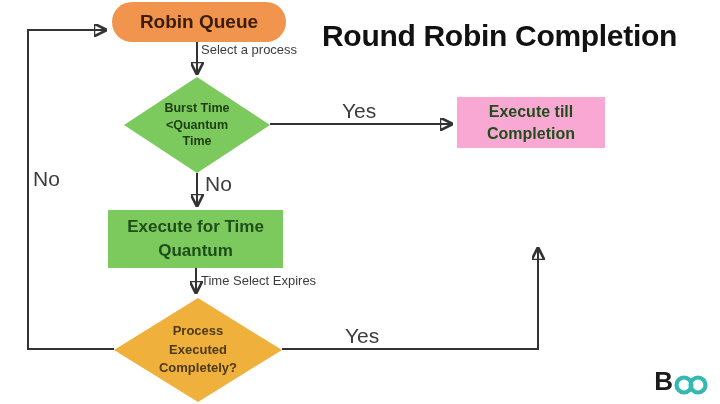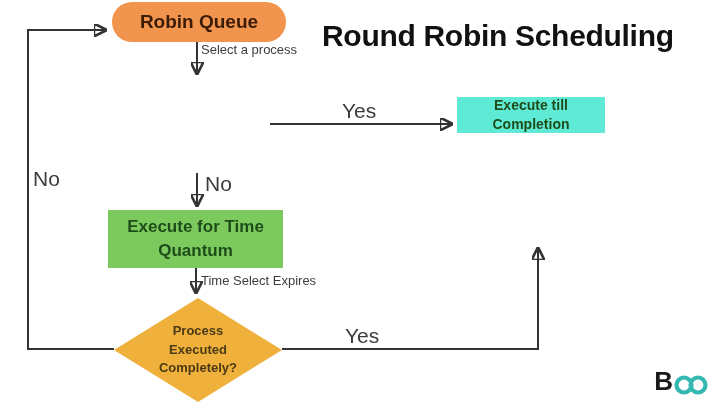--- a/index.html
+++ b/index.html
@@ -14,22 +14,22 @@
   .node .lbl { display:inline-block; }
 
   #ready-queue { left:112px; top:2px; width:174px; height:40px;
     background:#f0944e; border-radius:21px; font-size:19px; color:#3a1c07; }
 
   #decision1 { left:124px; top:77px; width:146px; height:96px;
     background:#7cc95d; clip-path:polygon(50% 0,100% 50%,50% 100%,0 50%);
     font-size:12.5px; line-height:1.35; color:#1e3d14; }
   #decision1 .lbl { width:84px; }
 
-  #exec-completion { left:457px; top:97px; width:148px; height:36px;
-    background:#5eead4; font-size:14px; line-height:1.35; color:#1f4d19; }
+  #exec-completion { left:457px; top:97px; width:148px; height:51px;
+    background:#f9a8d4; font-size:16px; line-height:1.35; color:#1f4d19; }
   #exec-completion .lbl { width:100px; }
 
   #exec-quantum { left:108px; top:210px; width:175px; height:58px;
     background:#7cc95d; font-size:17px; line-height:1.4; color:#1f4d19; }
   #exec-quantum .lbl { width:160px; }
 
   #decision2 { left:114px; top:298px; width:168px; height:104px;
     background:#f0b03c; clip-path:polygon(50% 0,100% 50%,50% 100%,0 50%);
     font-size:13px; line-height:1.45; color:#4b3a16; }
   #decision2 .lbl { width:90px; }
@@ -63,26 +63,29 @@
       </marker>
     </defs>
     <path d="M197,42 V73" marker-end="url(#arrow)"></path>
     <path d="M270,124 H451" marker-end="url(#arrow)"></path>
     <path d="M197,173 V205" marker-end="url(#arrow)"></path>
     <path d="M196,268 V292" marker-end="url(#arrow)"></path>
     <path d="M282,349 H538 V249" marker-end="url(#arrow)"></path>
     <path d="M114,349 H28 V30 H105" marker-end="url(#arrow)"></path>
   </svg>
 
-  <div id="title">Round Robin Scheduling</div>
+  <div id="title">Round Robin Completion</div>
 
   <div class="node" id="ready-queue">
     <span class="lbl">Robin Queue</span>
   </div>
 
+  <div class="node" id="decision1">
+    <span class="lbl">Burst Time &lt;Quantum Time</span>
+  </div>
 
   <div class="node" id="exec-completion">
     <span class="lbl">Execute till Completion</span>
   </div>
 
   <div class="node" id="decision2">
     <span class="lbl">Process Executed Completely?</span>
   </div>
 
   <div class="node" id="exec-quantum">

